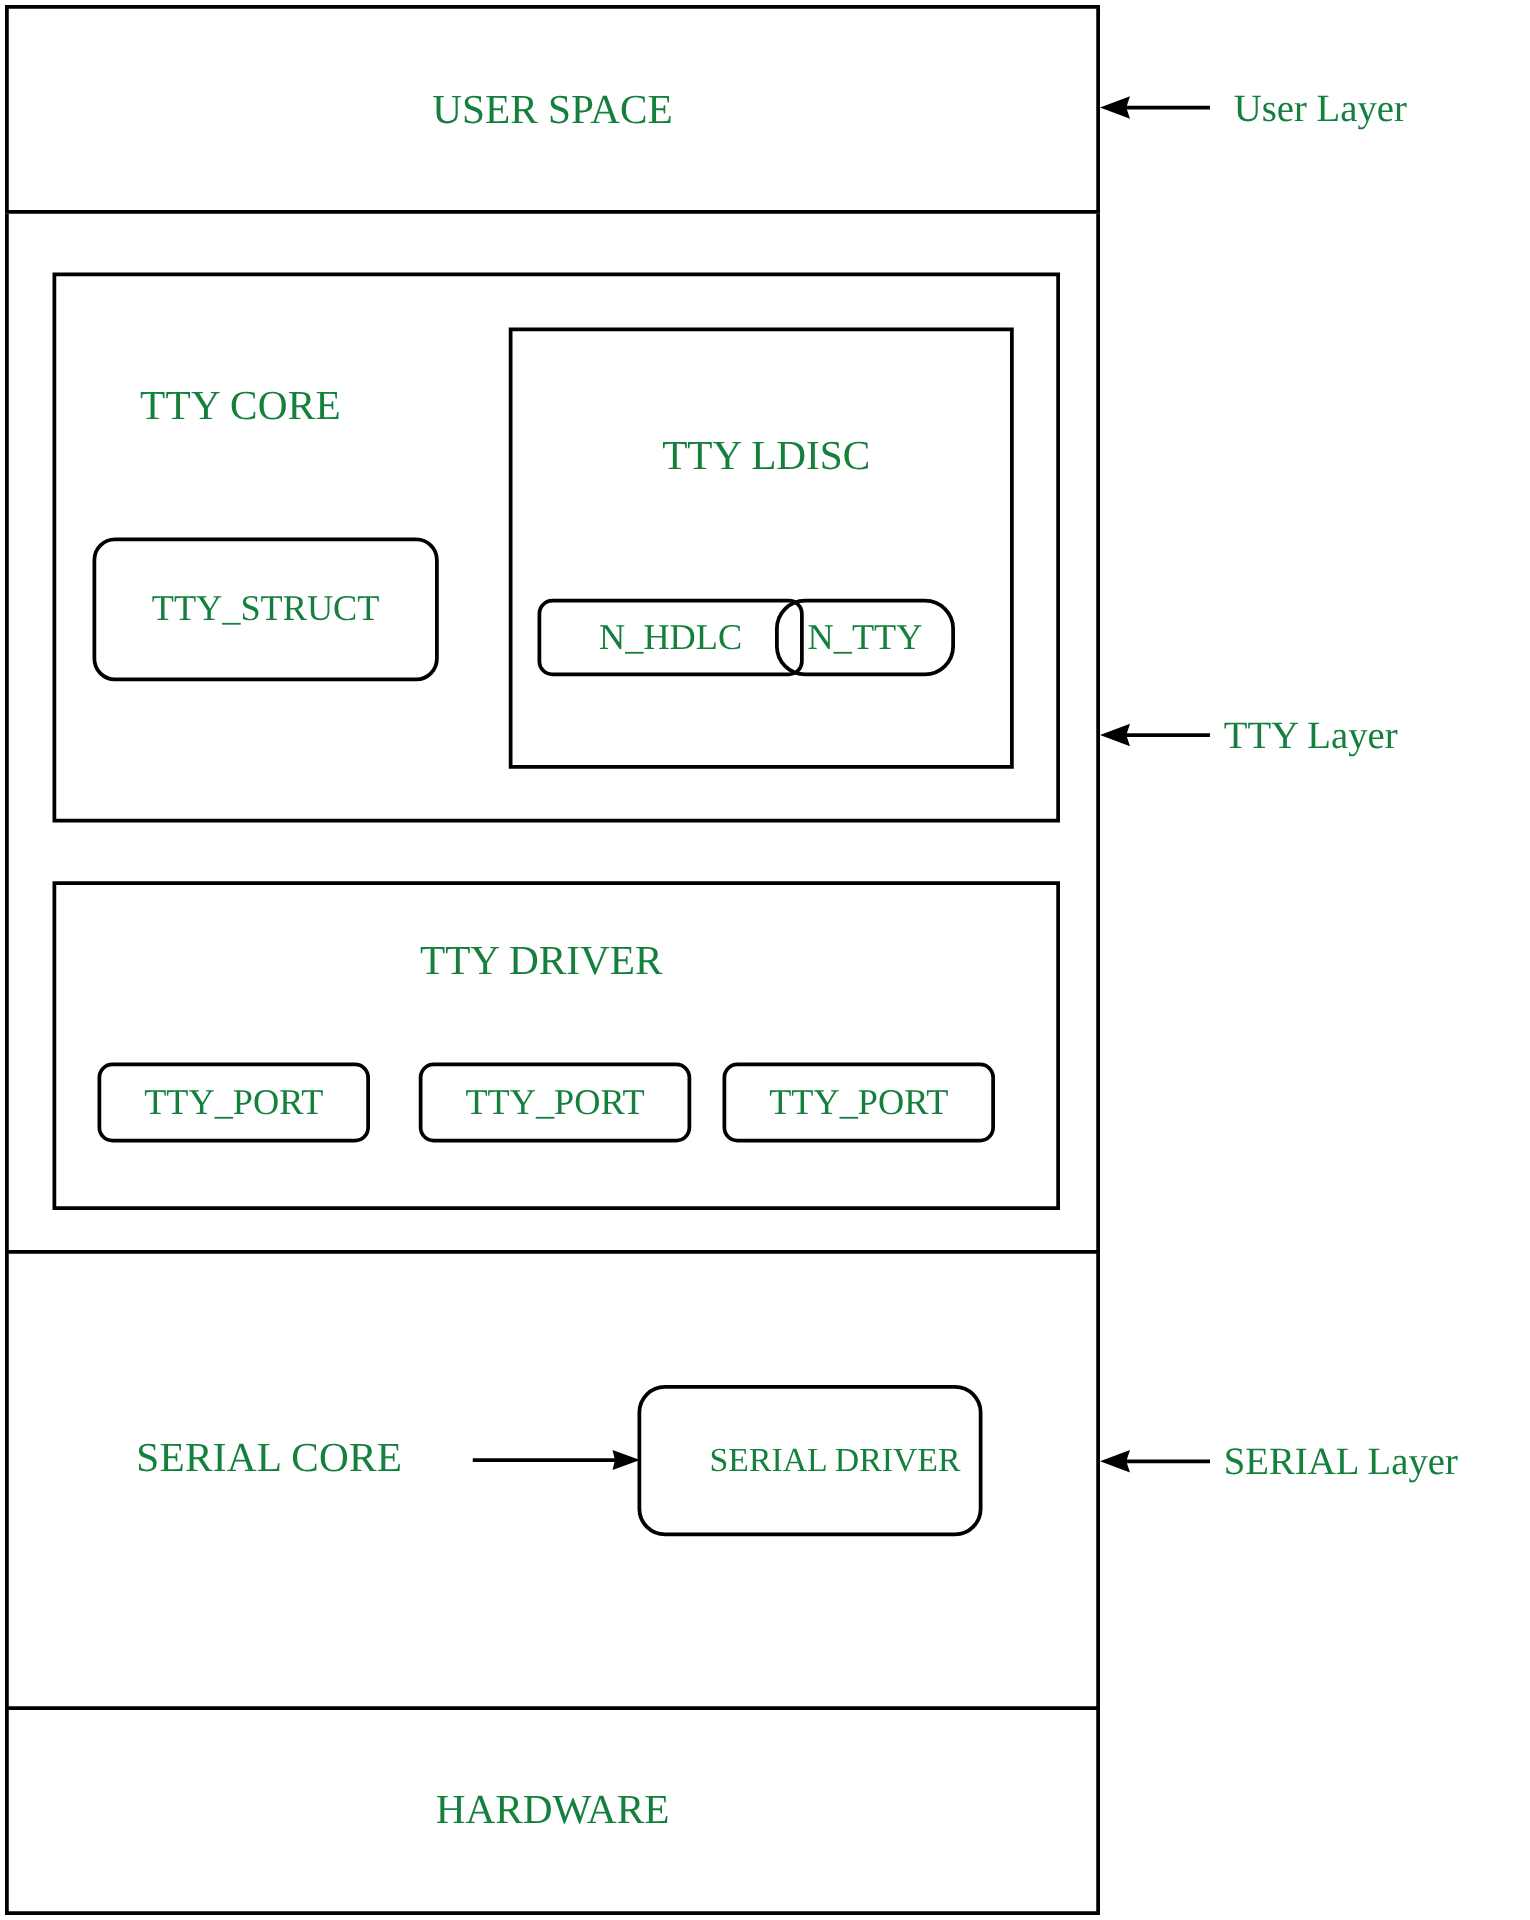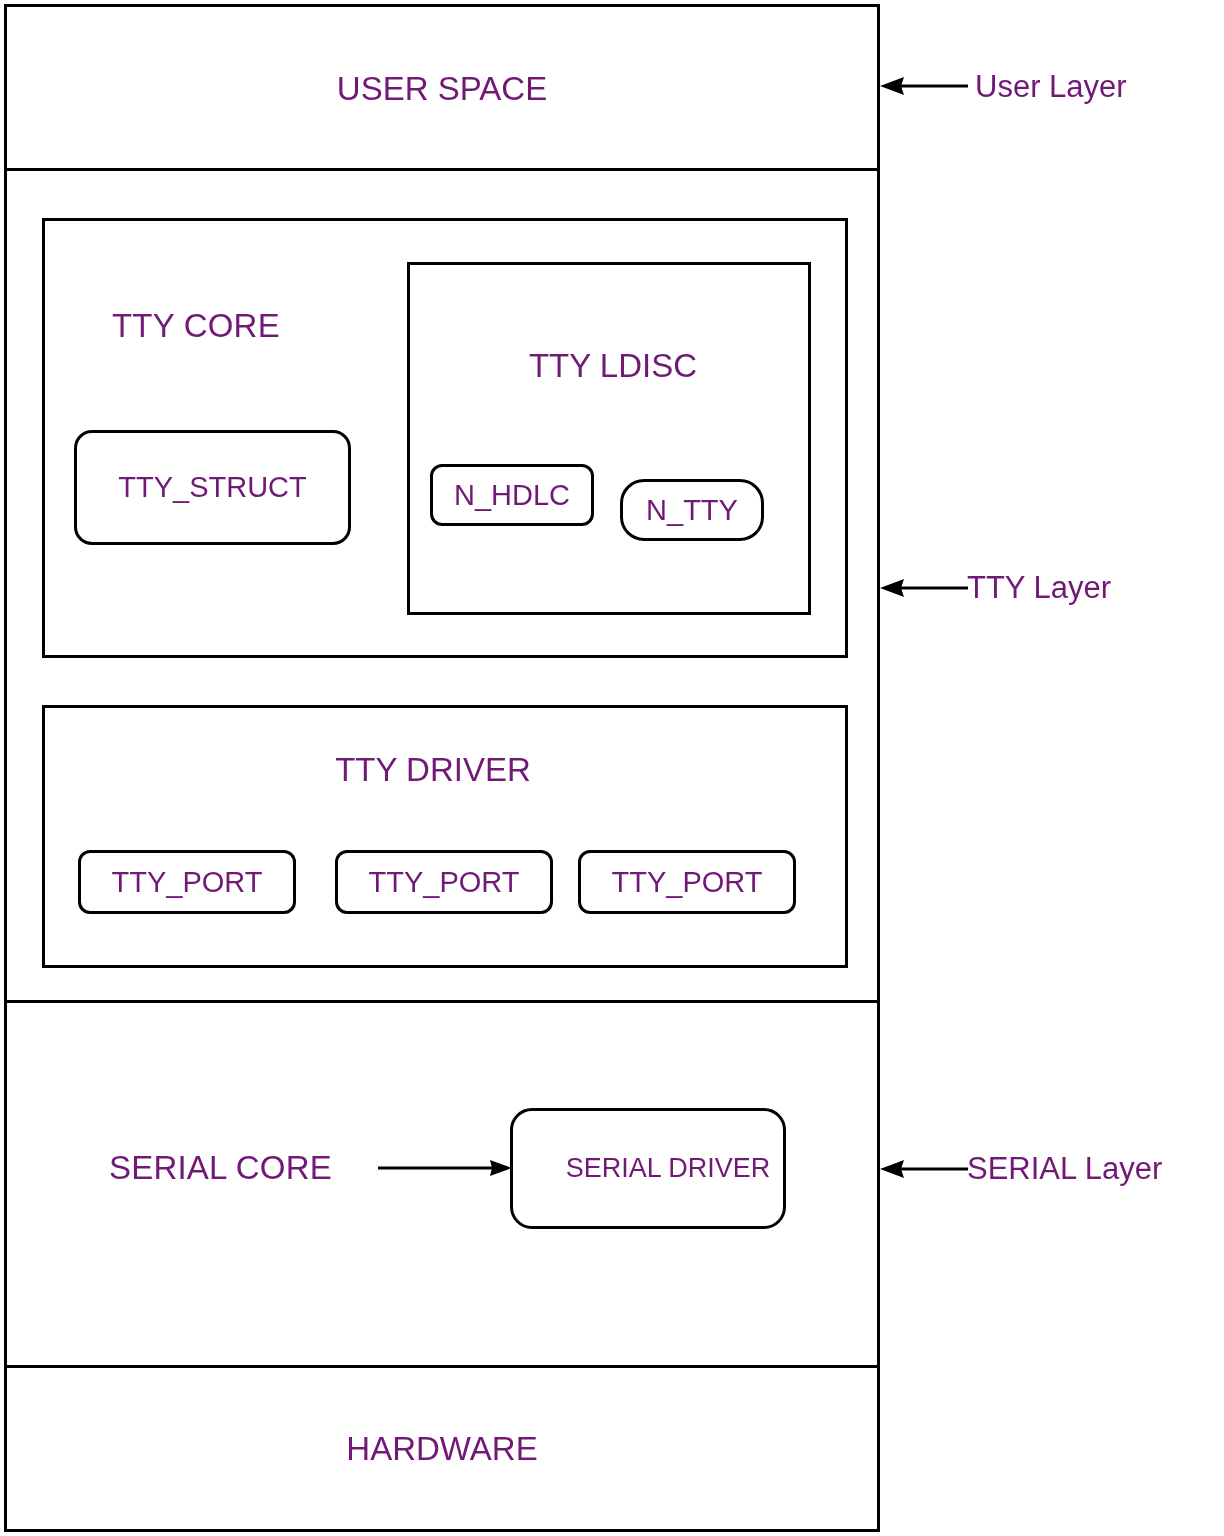--- a/index.html
+++ b/index.html
@@ -5,22 +5,22 @@
   html, body {
     margin: 0;
     padding: 0;
     background: #ffffff;
   }
   #canvas {
     position: relative;
     width: 1224px;
     height: 1536px;
     background: #ffffff;
-    font-family: Liberation Sans, sans-serif;
-    color: #701a75;
+    font-family: Liberation Serif, serif;
+    color: #15803d;
     overflow: hidden;
   }
 
   
   .box {
     position: absolute;
     box-sizing: border-box;
     border: 3px solid #000000;
     background: transparent;
   }
@@ -64,20 +64,21 @@
 
   
   .anno-arrow {
     position: absolute;
     height: 24px;
   }
   .anno-text {
     position: absolute;
     white-space: nowrap;
     font-size: 31px;
+    margin-left: 12px;
   }
 
   
   .inline-arrow {
     position: absolute;
     height: 20px;
   }
 </style>
 </head>
 <body>
@@ -92,21 +93,21 @@
   <div class="box" style="left:42px; top:218px; width:806px; height:440px;"></div>
   <div class="label t-sect" style="left:112px; top:307px;">TTY CORE</div>
 
   <div class="rbox" style="left:74px; top:430px; width:277px; height:115px;">
     <span class="t-node">TTY_STRUCT</span>
   </div>
 
   <div class="box" style="left:407px; top:262px; width:404px; height:353px;"></div>
   <div class="ctr t-sect" style="left:407px; top:347px; width:412px;">TTY LDISC</div>
 
-  <div class="rbox" style="left:430px; top:464px; width:164px; height:62px; border-radius:12px;">
+  <div class="rbox" style="left:430px; top:479px; width:213px; height:62px; border-radius:12px;">
     <span class="t-node">N_HDLC</span>
   </div>
   <div class="rbox" style="left:620px; top:479px; width:144px; height:62px; border-radius:24px;">
     <span class="t-node">N_TTY</span>
   </div>
 
   <div class="box" style="left:42px; top:705px; width:806px; height:263px;"></div>
   <div class="ctr t-sect" style="left:42px; top:751px; width:782px;">TTY DRIVER</div>
 
   <div class="rbox" style="left:78px; top:850px; width:218px; height:64px; border-radius:12px;">

